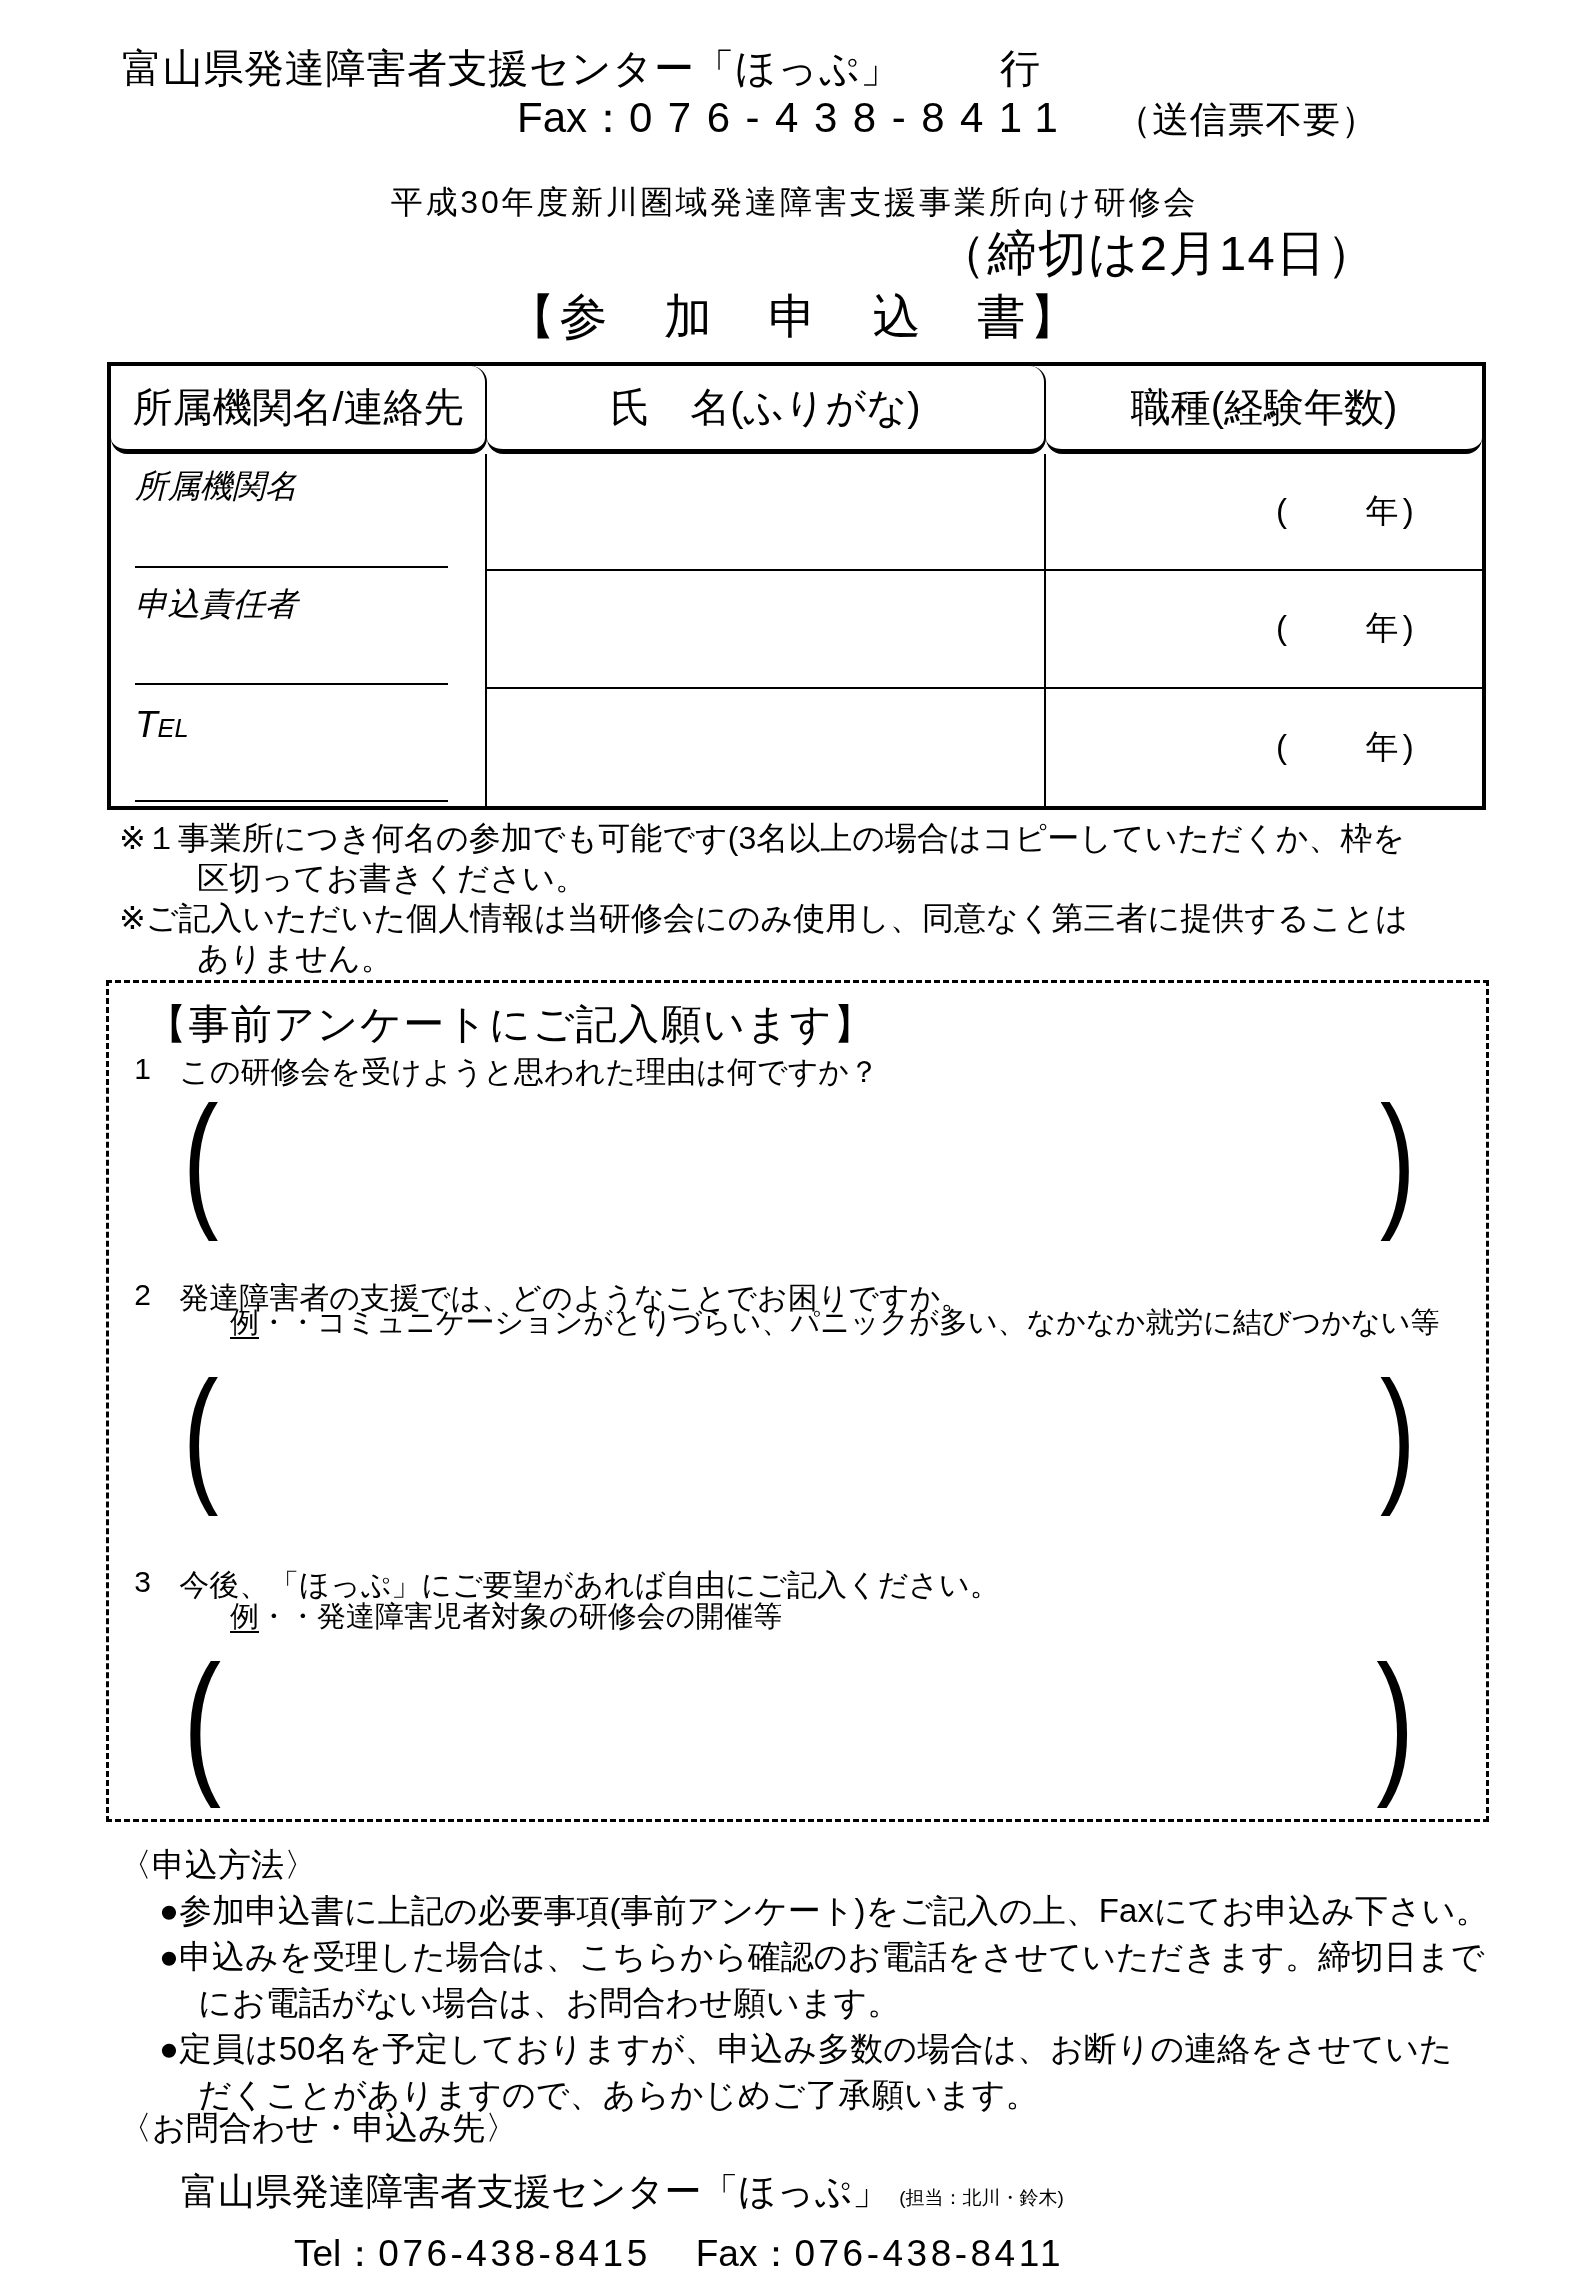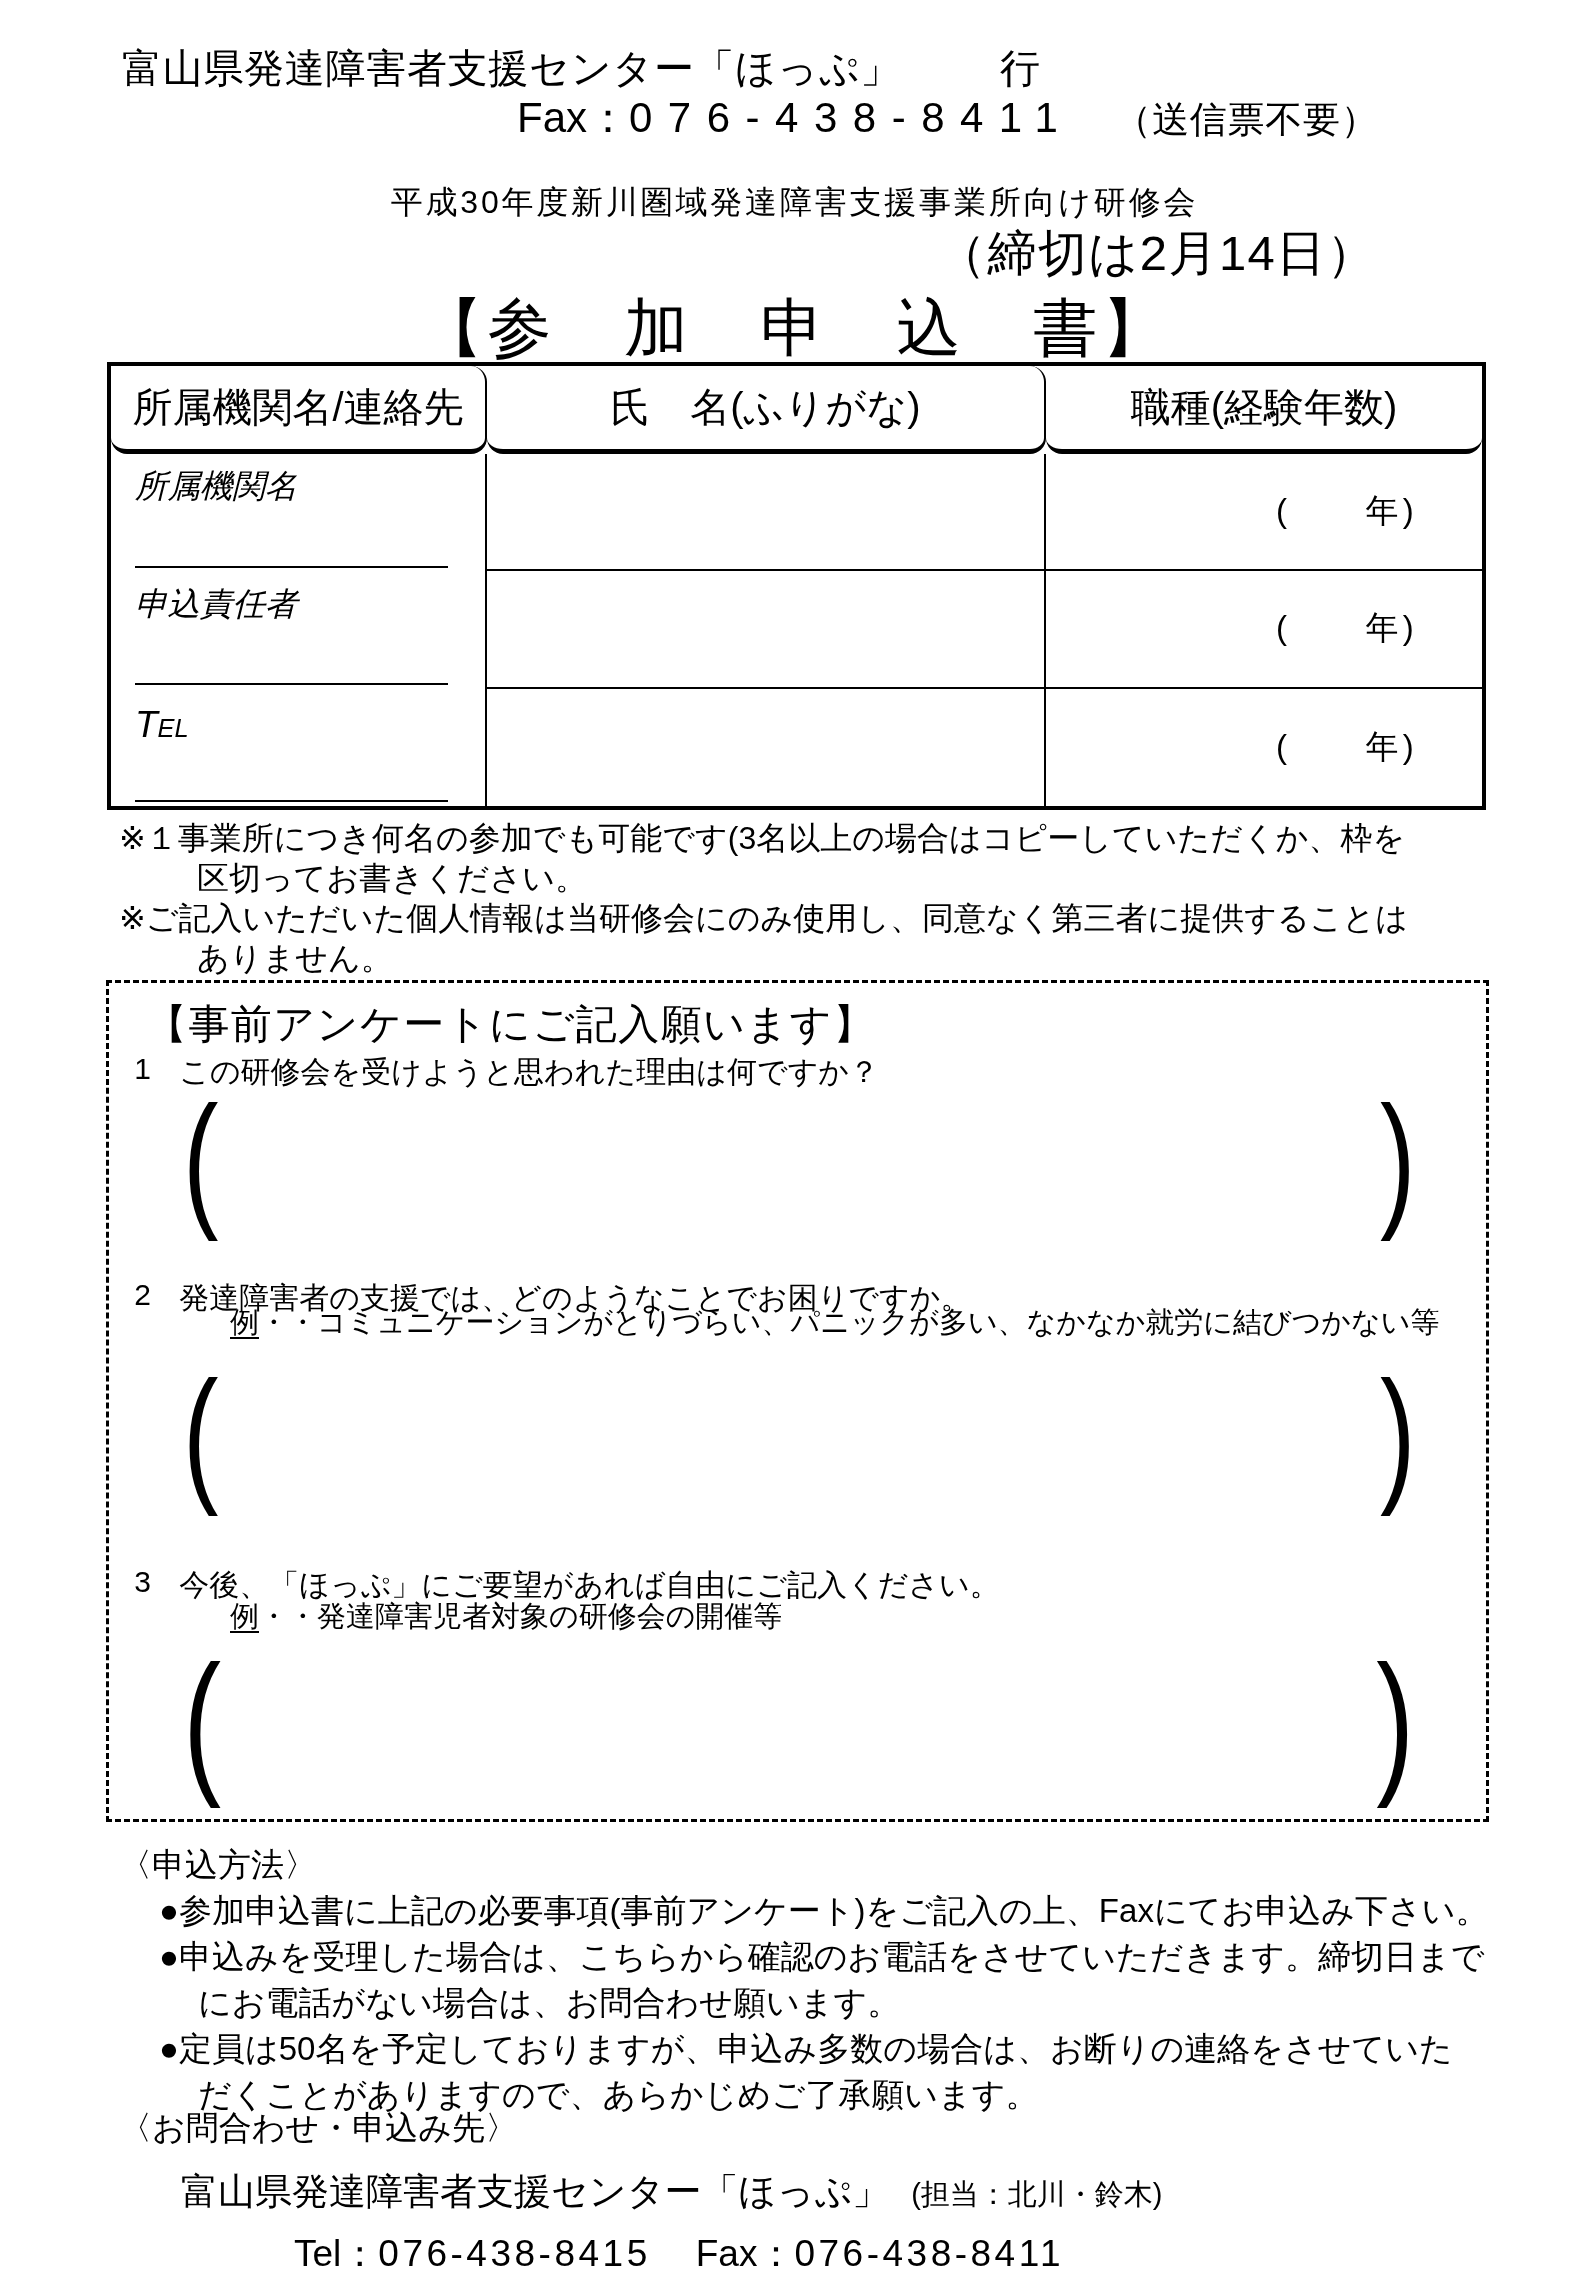--- a/index.html
+++ b/index.html
@@ -13,21 +13,21 @@
   }
   
   .to-line{position:absolute;top:41px;left:122px;font-size:40px;letter-spacing:0.7px;white-space:nowrap;}
   .to-line .honorific{margin-left:99px;}
   .fax-line{position:absolute;top:90px;left:517px;font-size:42px;white-space:nowrap;}
   .fax-line .num{letter-spacing:15.5px;}
   .fax-line .fax-note{font-size:37px;margin-left:41px;letter-spacing:0.7px;}
   
   .event-title{position:absolute;top:181px;left:0;width:100%;text-align:center;font-size:32px;letter-spacing:2.8px;white-space:nowrap;}
   .deadline{position:absolute;top:221px;right:212px;font-size:49px;letter-spacing:1.4px;white-space:nowrap;}
-  .form-title{position:absolute;top:285px;left:0;width:100%;text-align:center;font-size:64px;letter-spacing:4.2px;white-space:nowrap;}
+  .form-title{position:absolute;top:285px;left:0;width:100%;text-align:center;font-size:48px;letter-spacing:4.2px;white-space:nowrap;}
   
   .app-table{
     position:absolute;top:362px;left:107px;width:1379px;height:448px;
     border:4.2px solid #000;box-sizing:border-box;
     display:grid;
     grid-template-columns:376px 559px 1fr;
     grid-template-rows:88px 1fr 1fr 1fr;
   }
   .hc{border-bottom:5.7px solid #000;display:flex;align-items:center;justify-content:center;font-size:40px;white-space:nowrap;border-radius:16px;}
   .hc1{grid-column:1;grid-row:1;border-right:2.8px solid #000;}
@@ -64,21 +64,21 @@
   .br{font-size:148px;line-height:152px;font-weight:400;transform:scaleX(0.72);transform-origin:center;}
   .a3 .br{font-size:158px;line-height:162px;}
   
   .method{position:absolute;top:1842px;left:119px;font-size:33px;line-height:46px;white-space:nowrap;}
   .method .bullet{padding-left:40px;}
   .method .cont{padding-left:79px;}
   
   .contact{position:absolute;top:2106px;left:119px;white-space:nowrap;}
   .contact-heading{font-size:33px;}
   .contact-name{margin-top:15.5px;padding-left:62px;font-size:37px;}
-  .contact-name .staff{font-size:29px;margin-left:22px;}
+  .contact-name .staff{font-size:19px;margin-left:10px;}
   .contact-tel{margin-top:12.7px;padding-left:175px;font-size:37px;}
   .contact-tel .num{letter-spacing:3.5px;}
   .contact-tel .gap{display:inline-block;width:45px;}
 </style>
 </head>
 <body>
 
 <div class="page">
 
   <div class="to-line">

